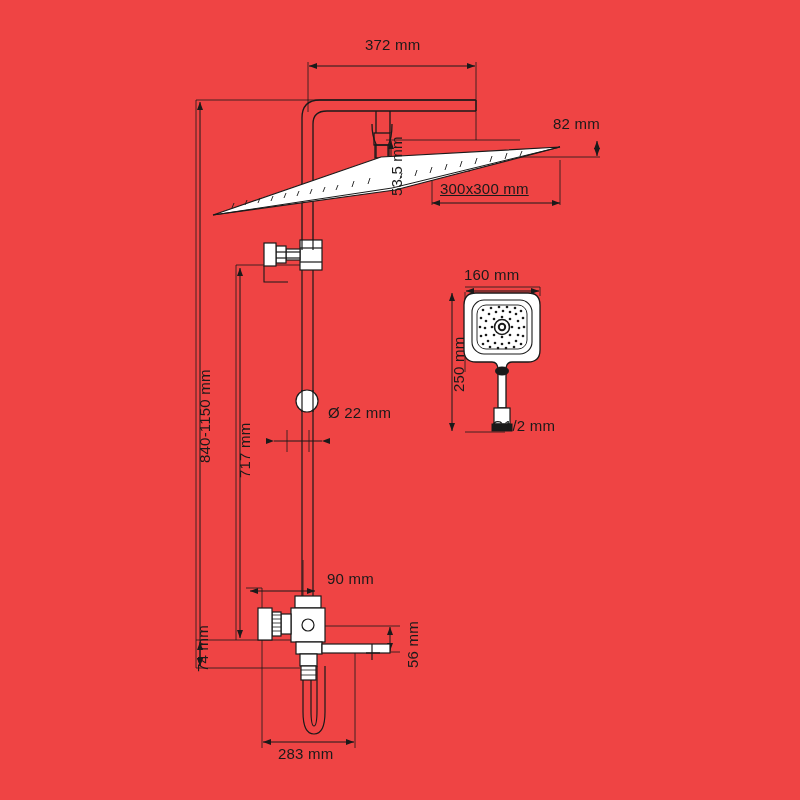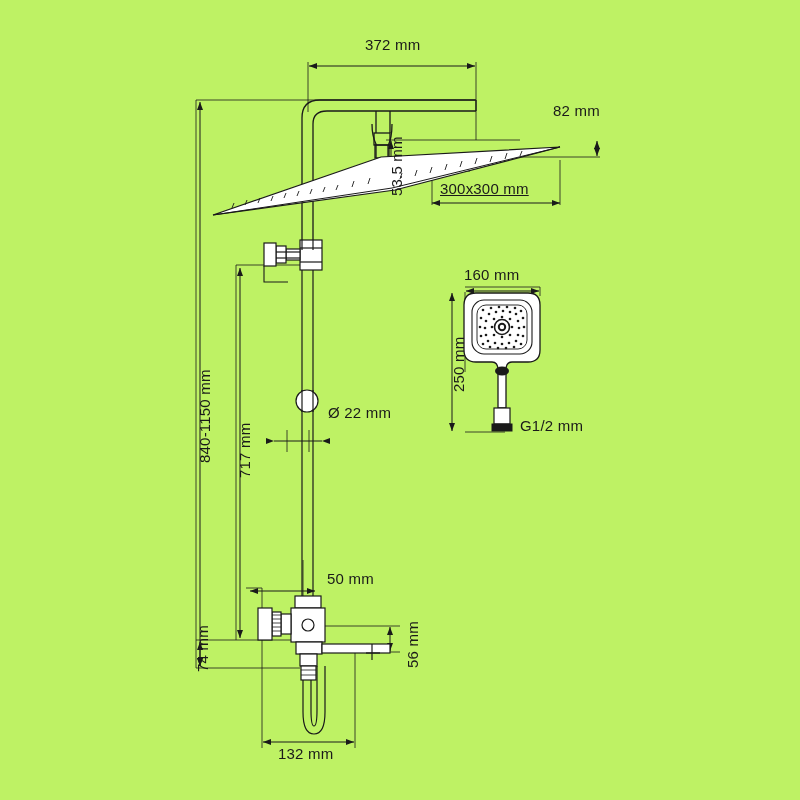--- a/index.html
+++ b/index.html
@@ -1,18 +1,18 @@
 <!DOCTYPE html>
 <html><head>
 <meta charset="utf-8">
 <style>
   html,body{margin:0;padding:0;background:#ffffff;}
   body{width:800px;height:800px;overflow:hidden;
        font-family:"Liberation Sans",sans-serif;color:#000;}
-  #stage{position:relative;width:800px;height:800px;background:#bef264;}
+  #stage{position:relative;width:800px;height:800px;background:#ef4444;}
   #stage svg{position:absolute;left:0;top:0;}
   .lbl{position:absolute;font-family:"Liberation Sans",sans-serif;
        color:#1a1a1a;white-space:nowrap;font-size:15px;letter-spacing:.2px;}
   .vert{transform-origin:0 0;transform:rotate(-90deg);}
 </style>
 </head>
 <body>
 
 <div id="stage">
 
@@ -227,39 +227,39 @@
             <circle cx="480" cy="327" r="1.3"></circle>
             <circle cx="481" cy="318" r="1.3"></circle>
       </g>
     </g>
 
   </g>
 </svg>
 
 <div class="lbl" style="left:365px;top:36px;">372 mm</div>
 
-<div class="lbl" style="left:553px;top:102px;">82 mm</div>
+<div class="lbl" style="left:553px;top:115px;">82 mm</div>
 
 <div class="lbl vert" style="left:388px;top:196px;">53.5 mm</div>
 
 <div class="lbl" style="left:440px;top:180px;text-decoration:underline;">300x300 mm</div>
 
 <div class="lbl vert" style="left:196px;top:463px;">840-1150 mm</div>
 
 <div class="lbl vert" style="left:236px;top:478px;">717 mm</div>
 
 <div class="lbl" style="left:328px;top:404px;">Ø 22 mm</div>
 
-<div class="lbl" style="left:327px;top:570px;">50 mm</div>
+<div class="lbl" style="left:327px;top:570px;">90 mm</div>
 
 <div class="lbl vert" style="left:194px;top:672px;">74 mm</div>
 
 <div class="lbl vert" style="left:404px;top:668px;">56 mm</div>
 
-<div class="lbl" style="left:278px;top:745px;">132 mm</div>
+<div class="lbl" style="left:278px;top:745px;">283 mm</div>
 
 <div class="lbl" style="left:464px;top:266px;">160 mm</div>
 
 <div class="lbl vert" style="left:450px;top:392px;">250 mm</div>
 
-<div class="lbl" style="left:520px;top:417px;text-align:right;">G1/2 mm</div>
+<div class="lbl" style="left:492px;top:417px;text-align:right;">G1/2 mm</div>
 
 </div>
 
 </body></html>

